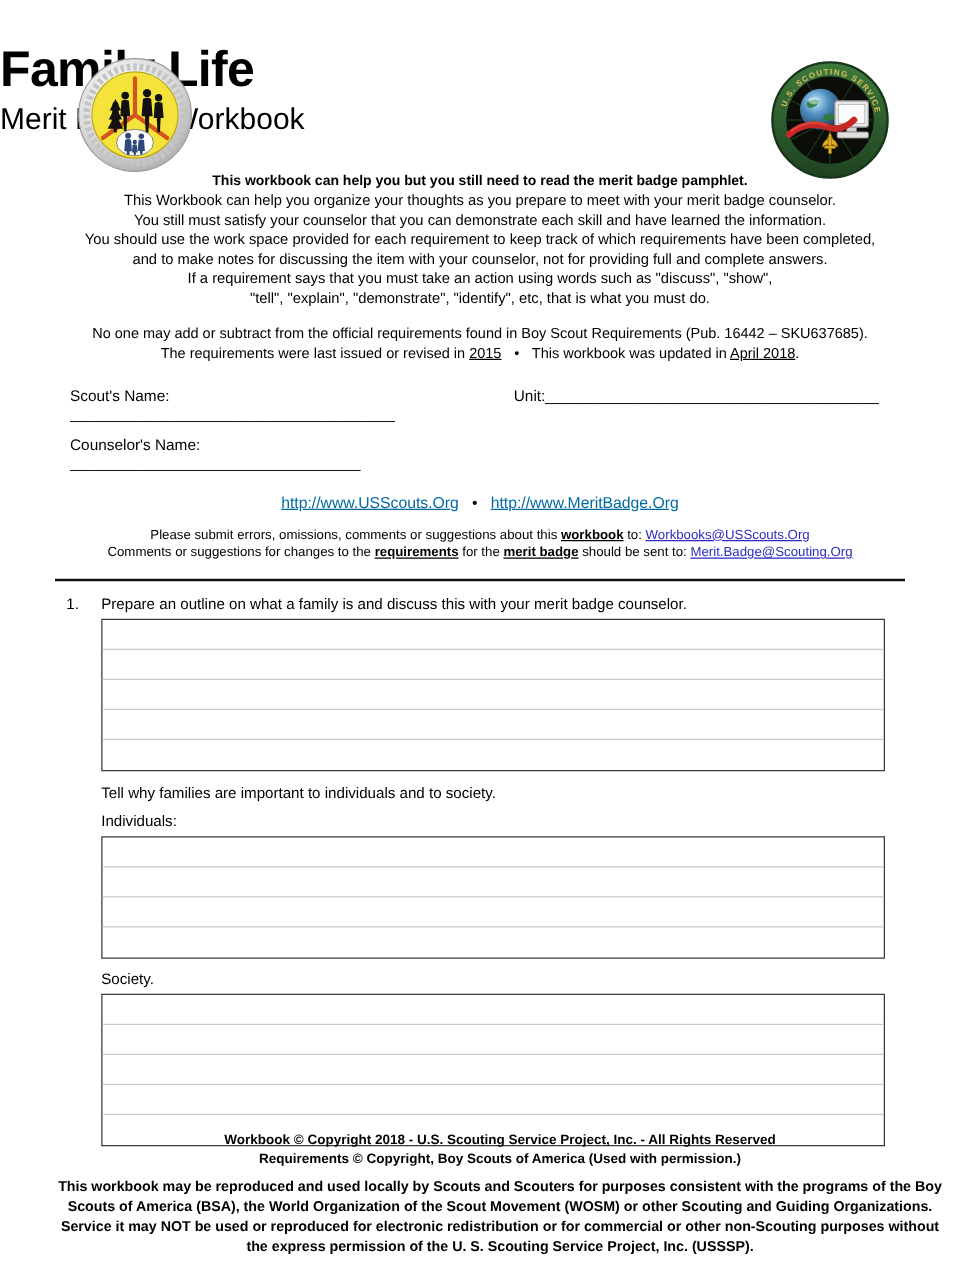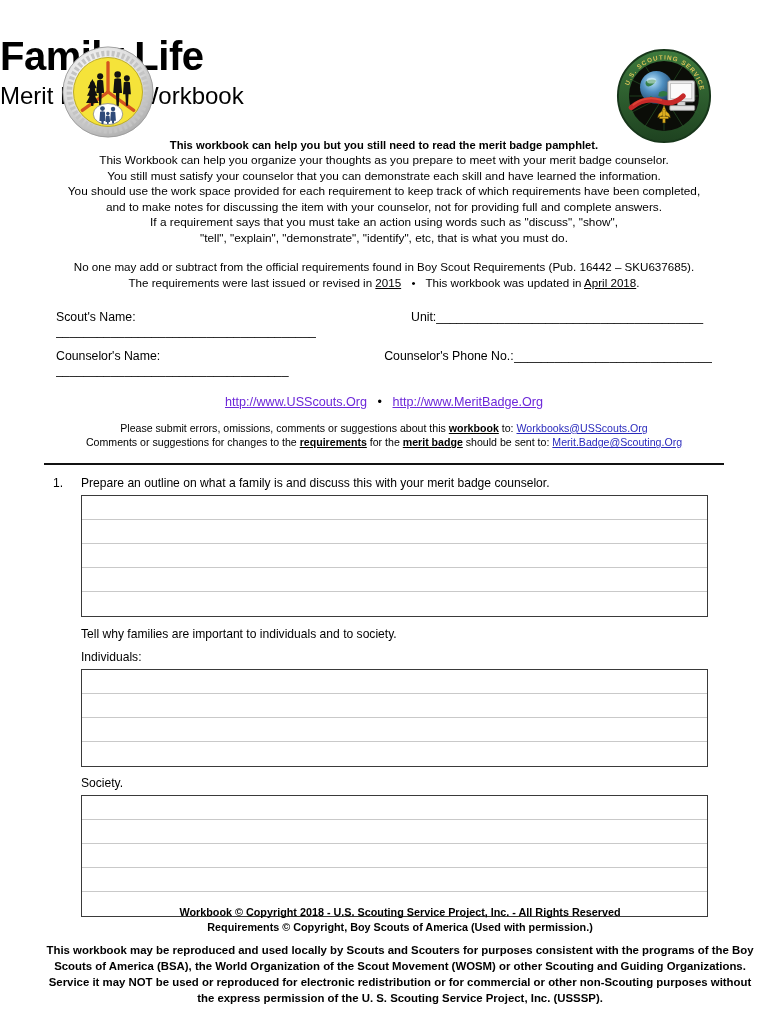--- a/index.html
+++ b/index.html
@@ -118,21 +118,21 @@
     white-space: nowrap;
   }
 
   
   .links-row {
     text-align: center;
     margin-top: 18px;
     font-size: 12.6px;
   }
   .links-row a {
-    color: #6d28d9;
+    color: #0369a1;
     text-decoration: underline;
   }
   .submit-lines {
     text-align: center;
     margin-top: 12px;
     font-size: 10.6px;
     line-height: 14.5px;
   }
   .submit-lines div { white-space: nowrap; }
   .submit-lines .mail {
@@ -366,24 +366,20 @@
       <div class="field-cell right">
         <span class="field-label">Unit:</span>
         <span class="field-rule">_______________________________________</span>
       </div>
     </div>
     <div class="field-row">
       <div class="field-cell left">
         <span class="field-label">Counselor's Name:</span>
         <span class="field-rule">__________________________________</span>
       </div>
-      <div class="field-cell right">
-        <span class="field-label">Counselor's Phone No.:</span>
-        <span class="field-rule">_____________________________</span>
-      </div>
     </div>
   </div>
 
   <div class="links-row">
     <a href="#">http://www.USScouts.Org</a>
     <span class="sep-dot">•</span>
     <a href="#">http://www.MeritBadge.Org</a>
   </div>
 
   <div class="submit-lines">

